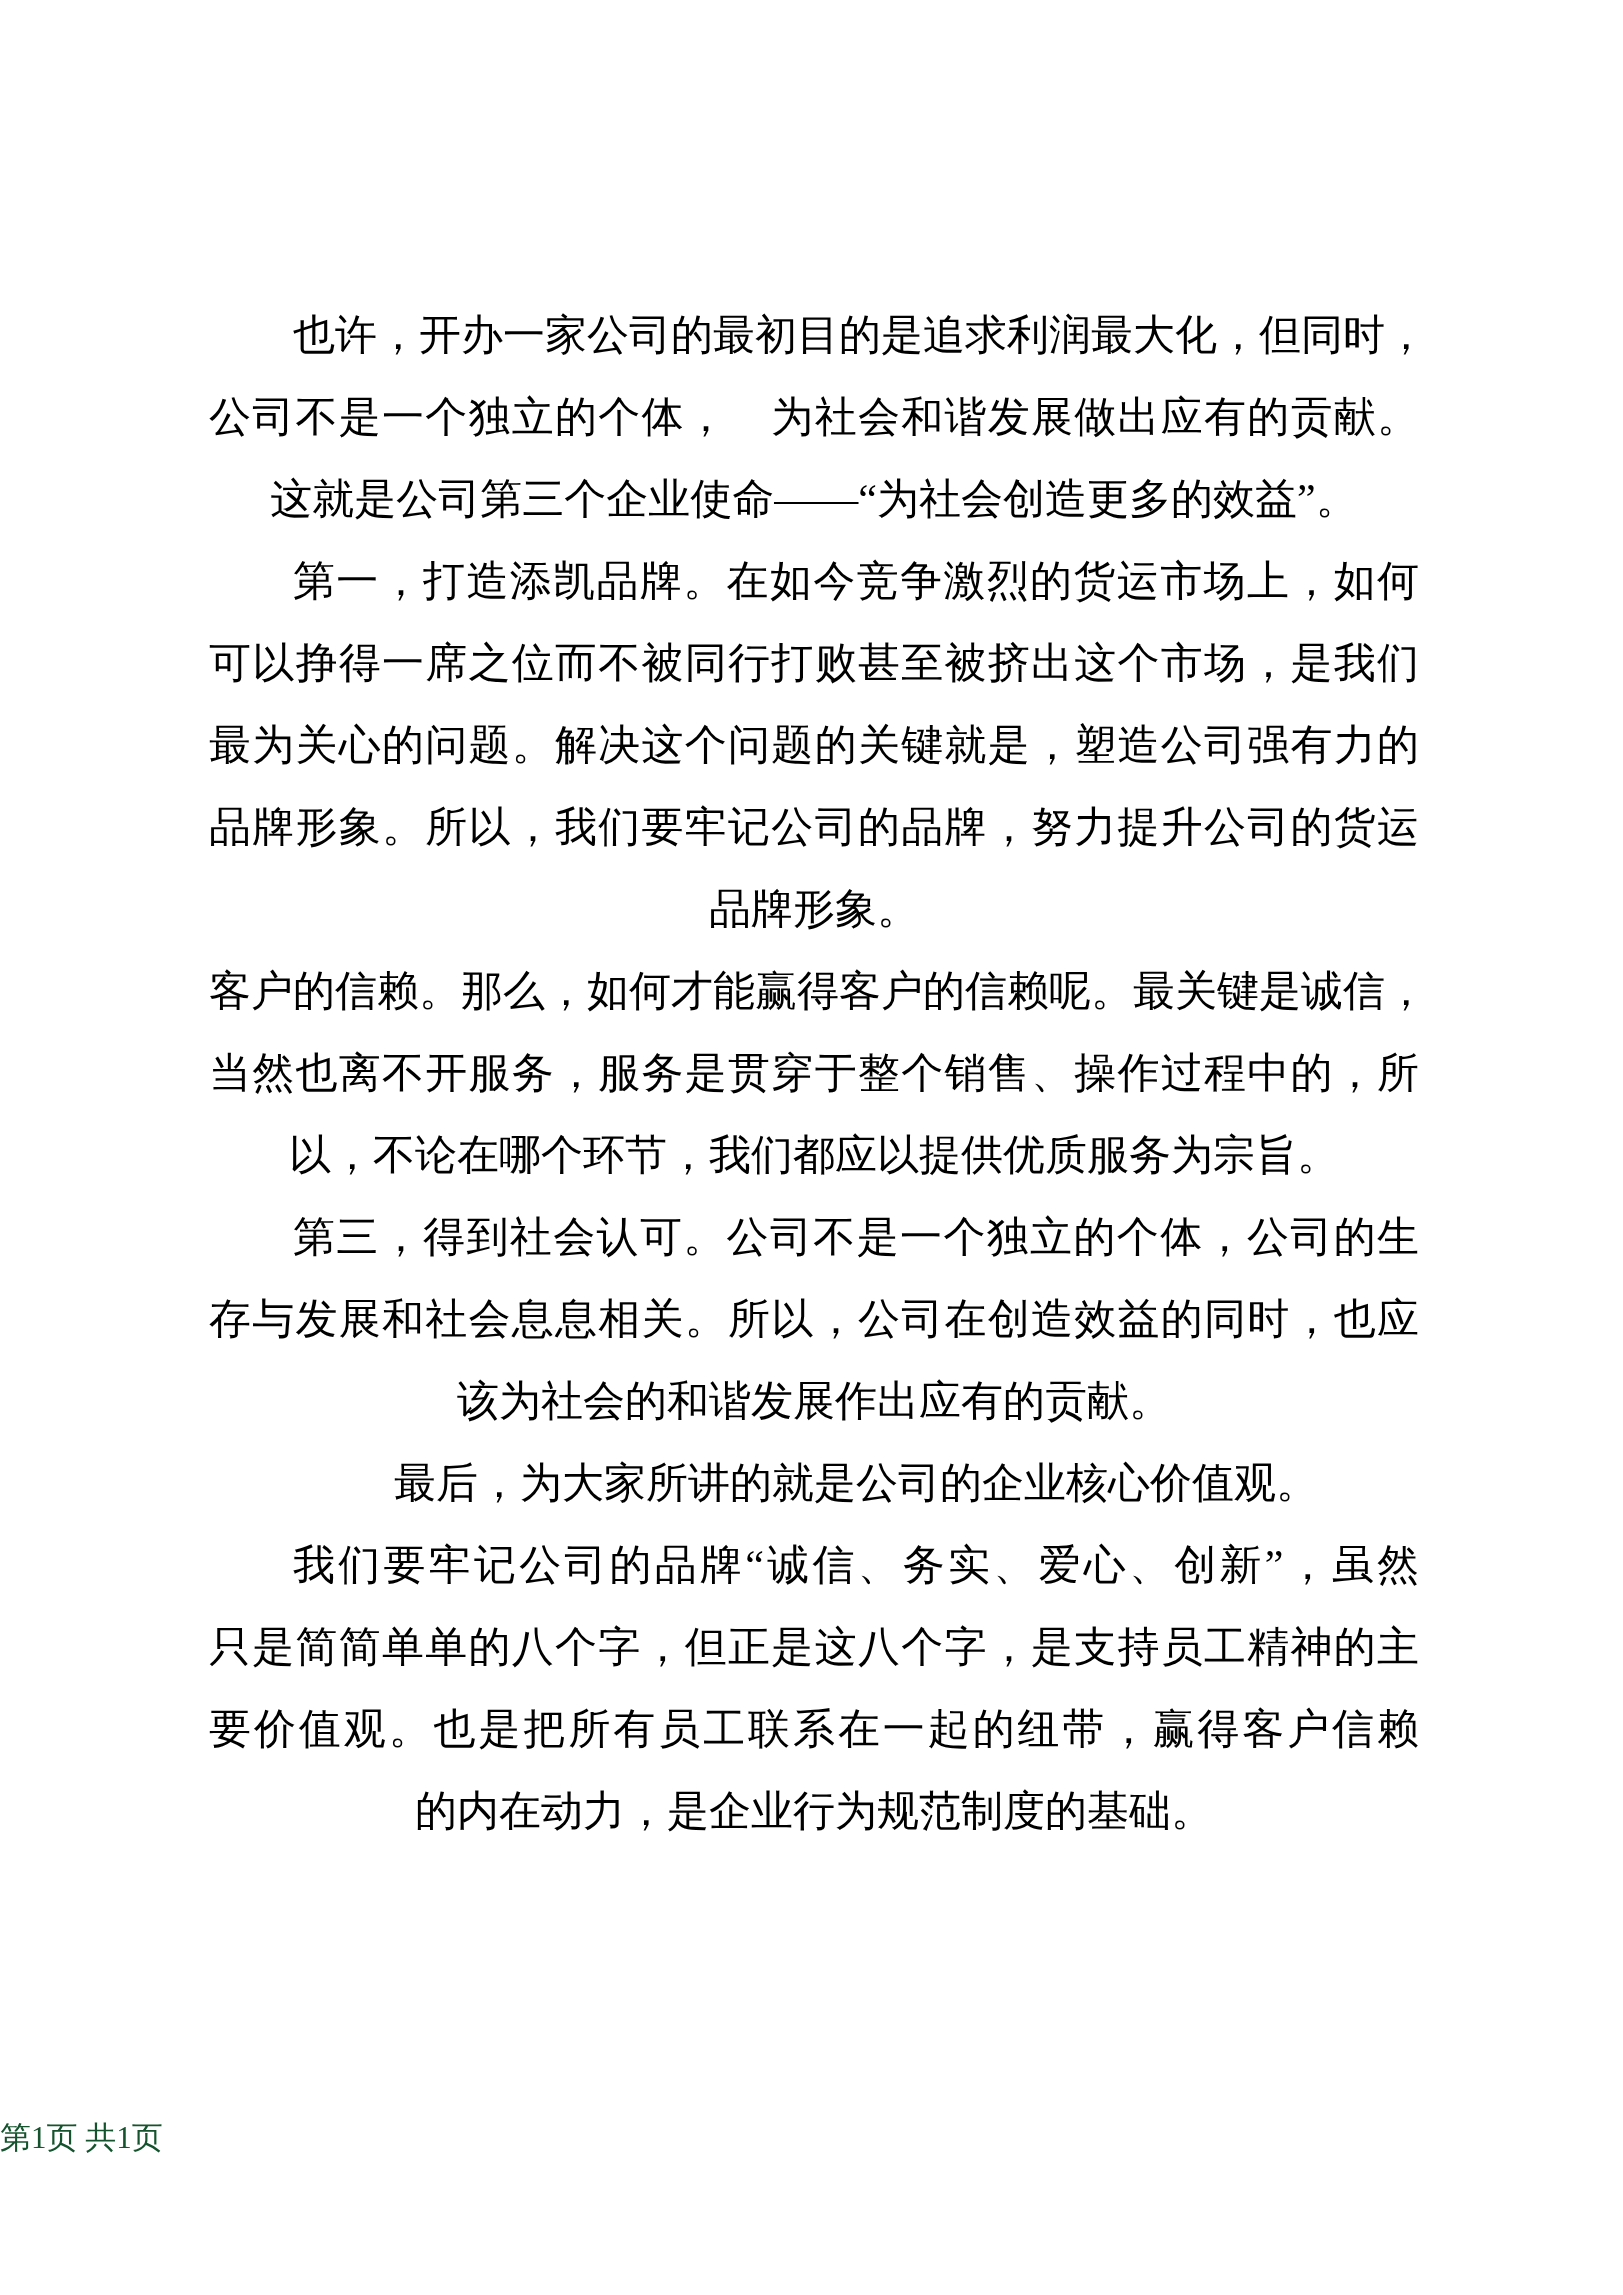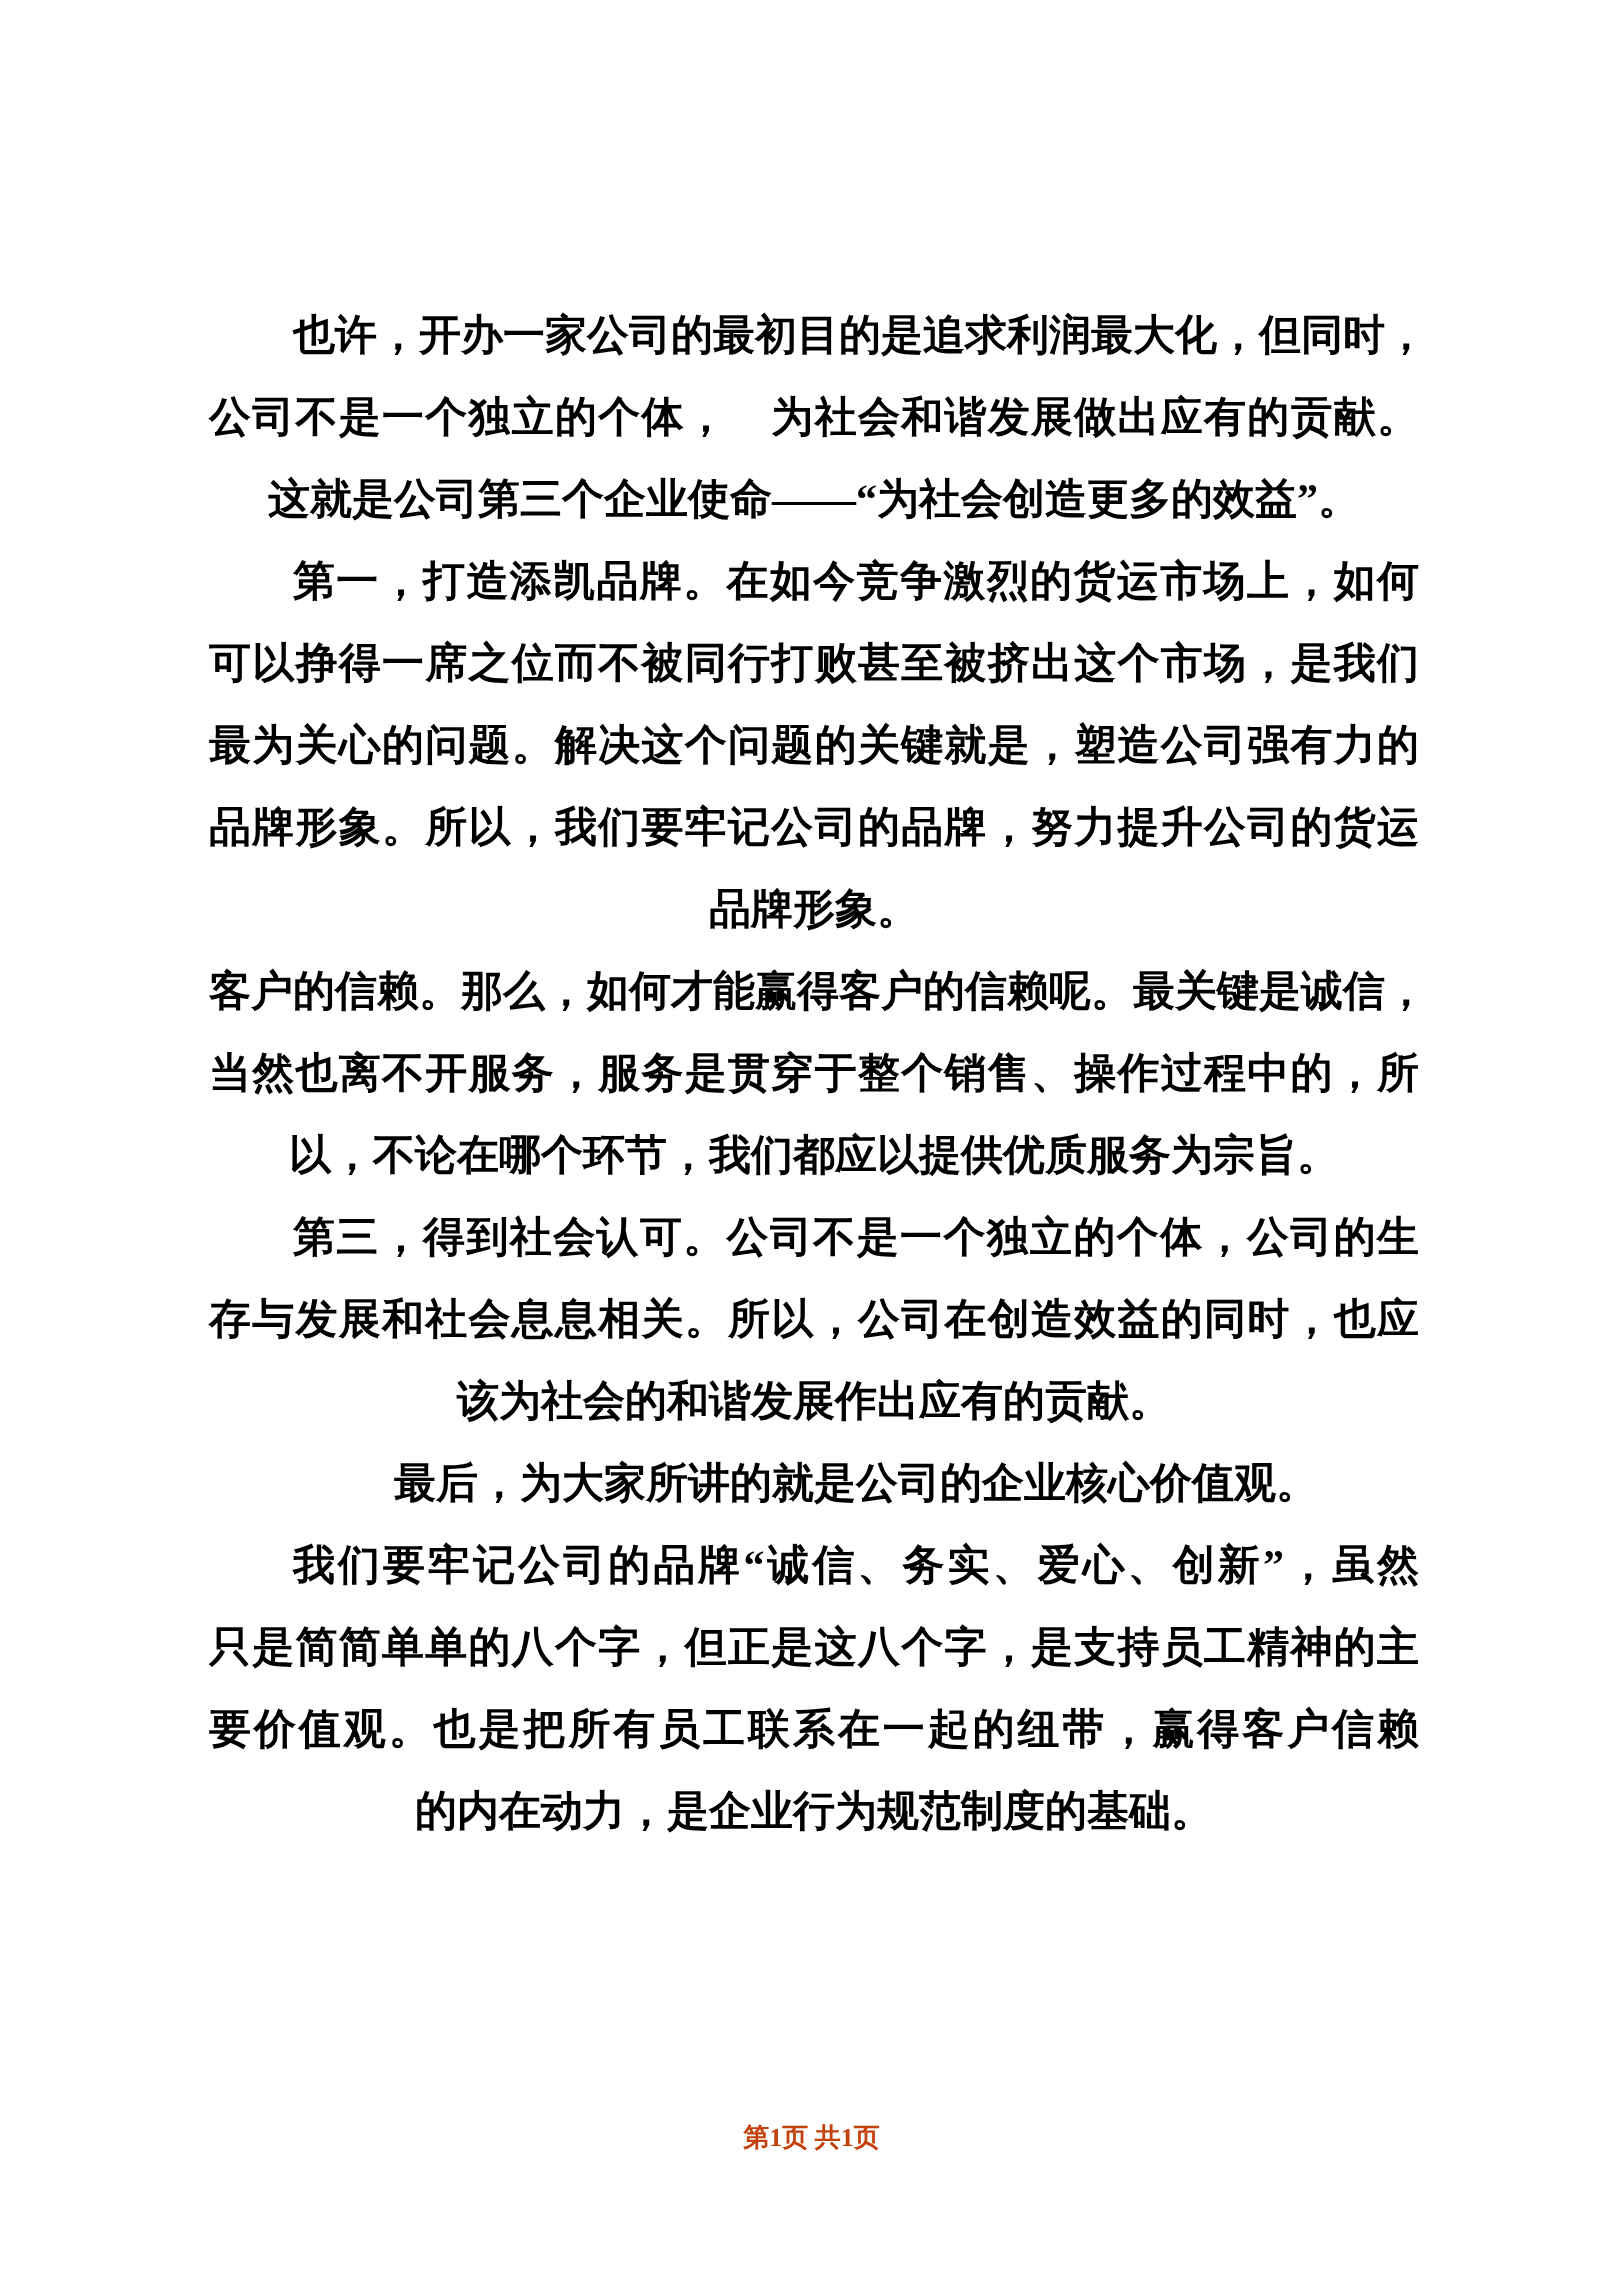--- a/index.html
+++ b/index.html
@@ -1,15 +1,15 @@
 <!DOCTYPE html>
 <html style="font-size:9px"><head>
 <meta charset="utf-8">
 <style>
-  * { margin: 0; padding: 0; box-sizing: border-box; font-weight: bold; }
+  * { margin: 0; padding: 0; box-sizing: border-box; }
   html, body { background: #ffffff; }
 
   .page {
     position: relative;
     width: 1623px;
     height: 2295px;
     background: #ffffff;
     color: #000000;
     font-family: "Liberation Serif", serif;
     overflow: hidden;
@@ -41,24 +41,23 @@
   
   .line.first {
     text-indent: 2em;
   }
 
   .page-footer {
     position: absolute;
     left: 0;
     top: 2121px;
     width: 100%;
-    text-align: center;
-    font-size: 26px;
+    font-size: 31px;
     line-height: 34px;
-    color: #c2410c;
+    color: #14532d;
   }
 </style>
 </head>
 <body>
 
 <div class="page">
   <div class="doc-body">
       <div class="line first full">也许，开办一家公司的最初目的是追求利润最大化，但同时，</div>
       <div class="line full">公司不是一个独立的个体，　为社会和谐发展做出应有的贡献。</div>
       <div class="line">这就是公司第三个企业使命——“为社会创造更多的效益”。</div>

